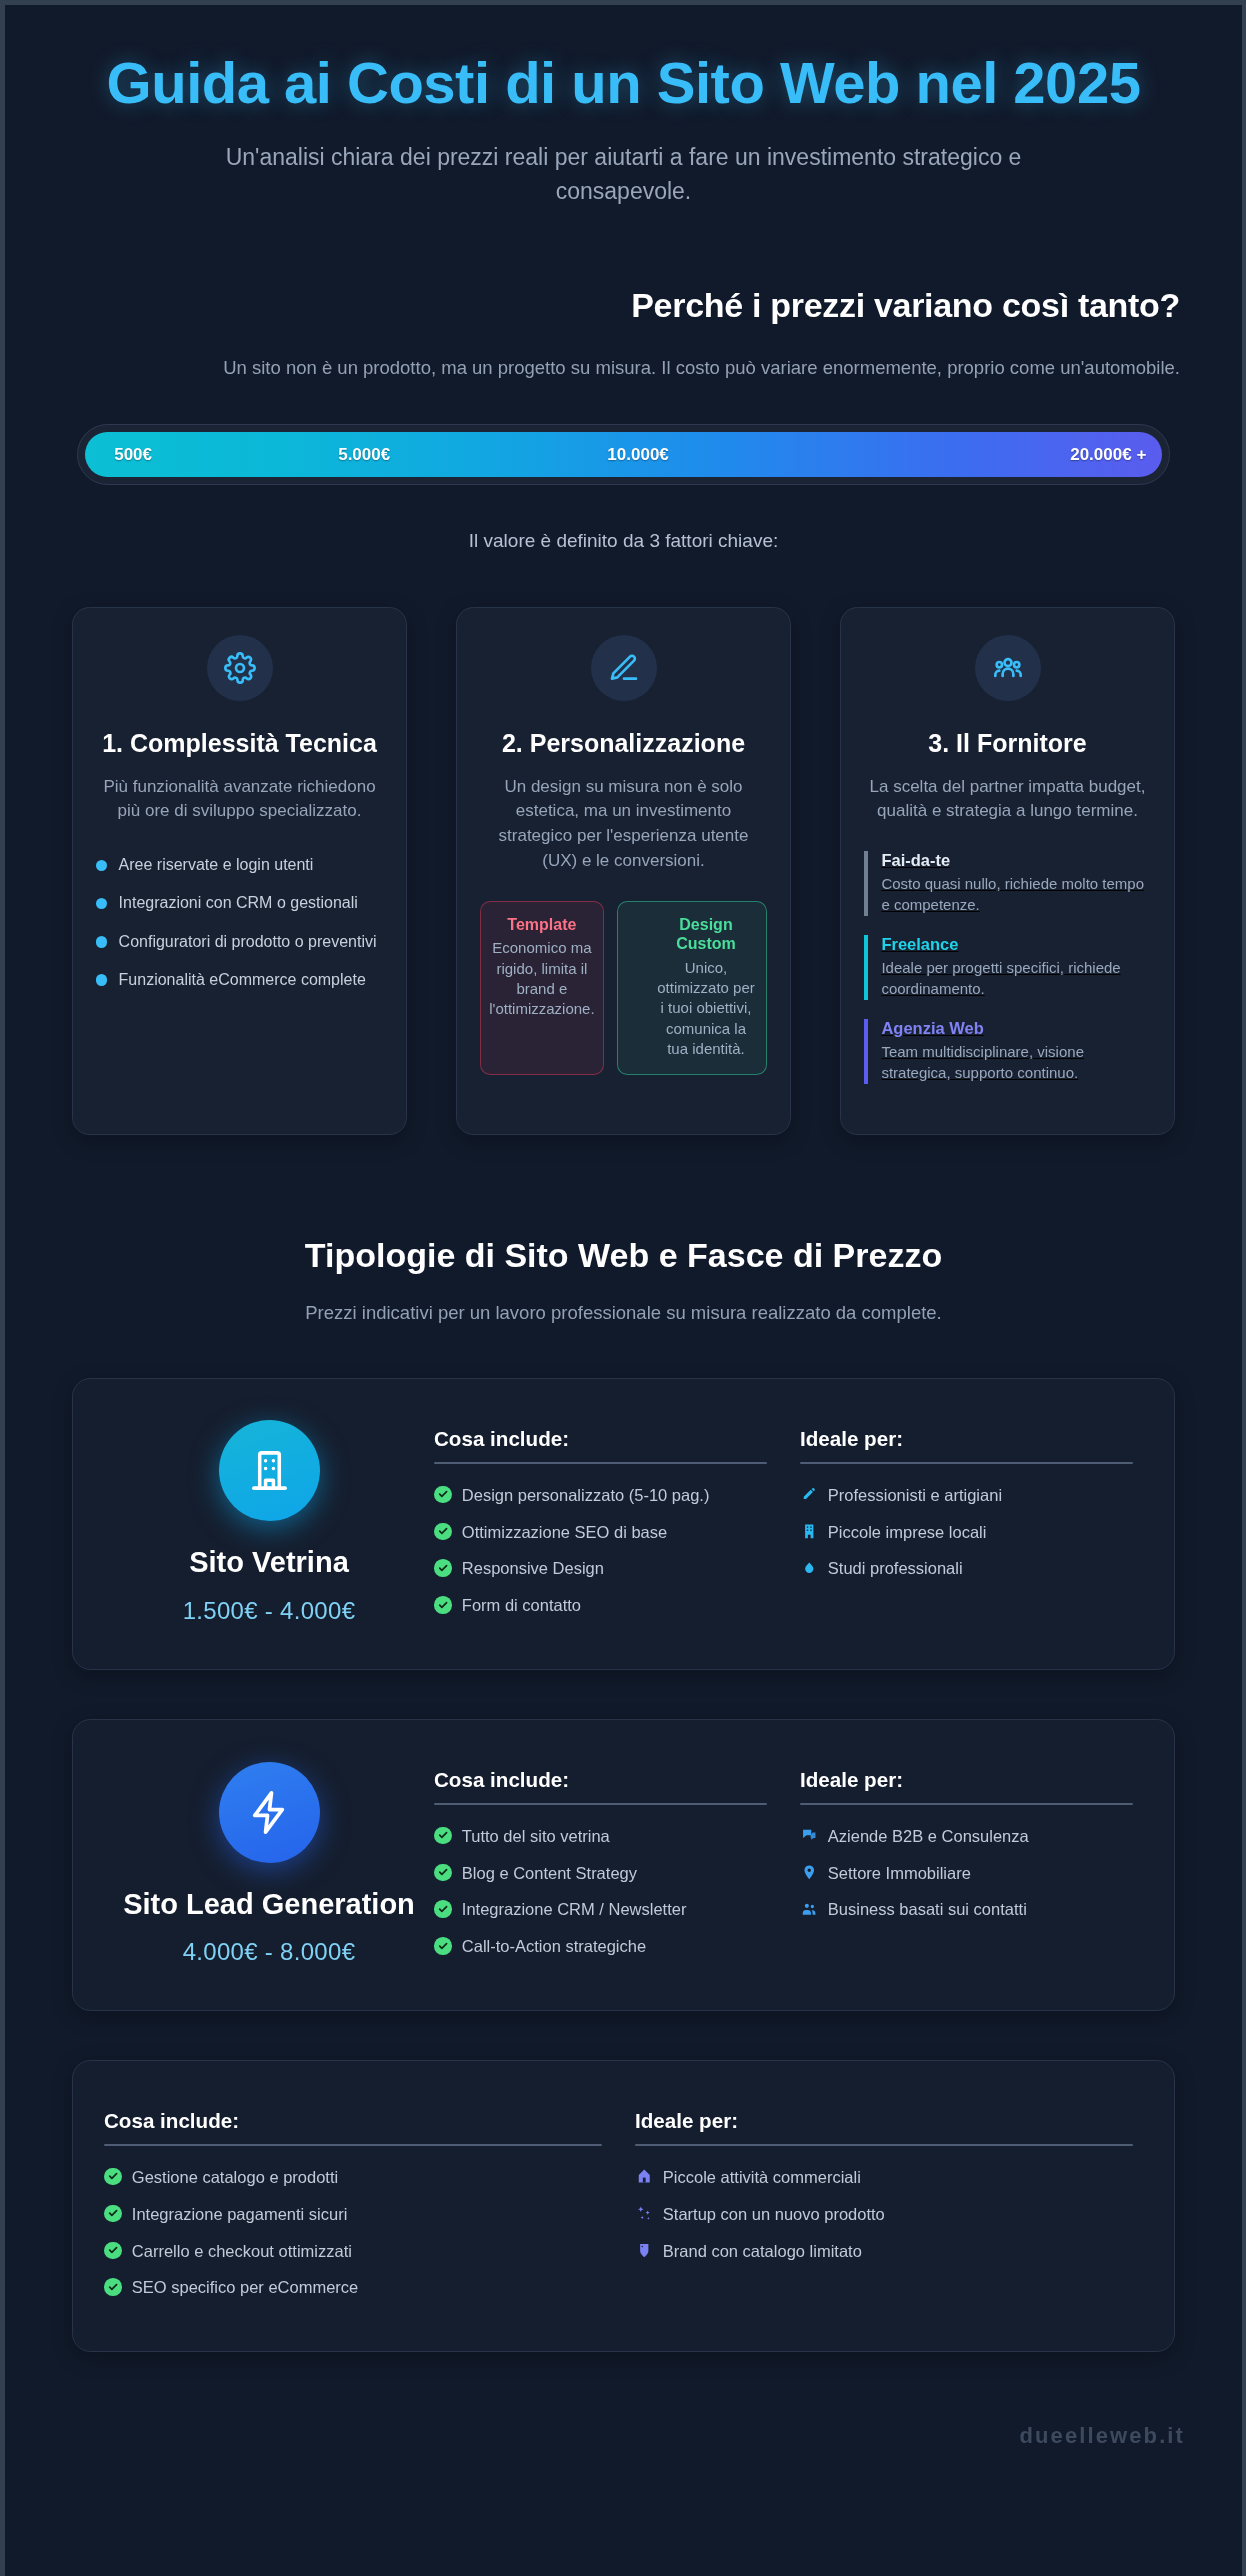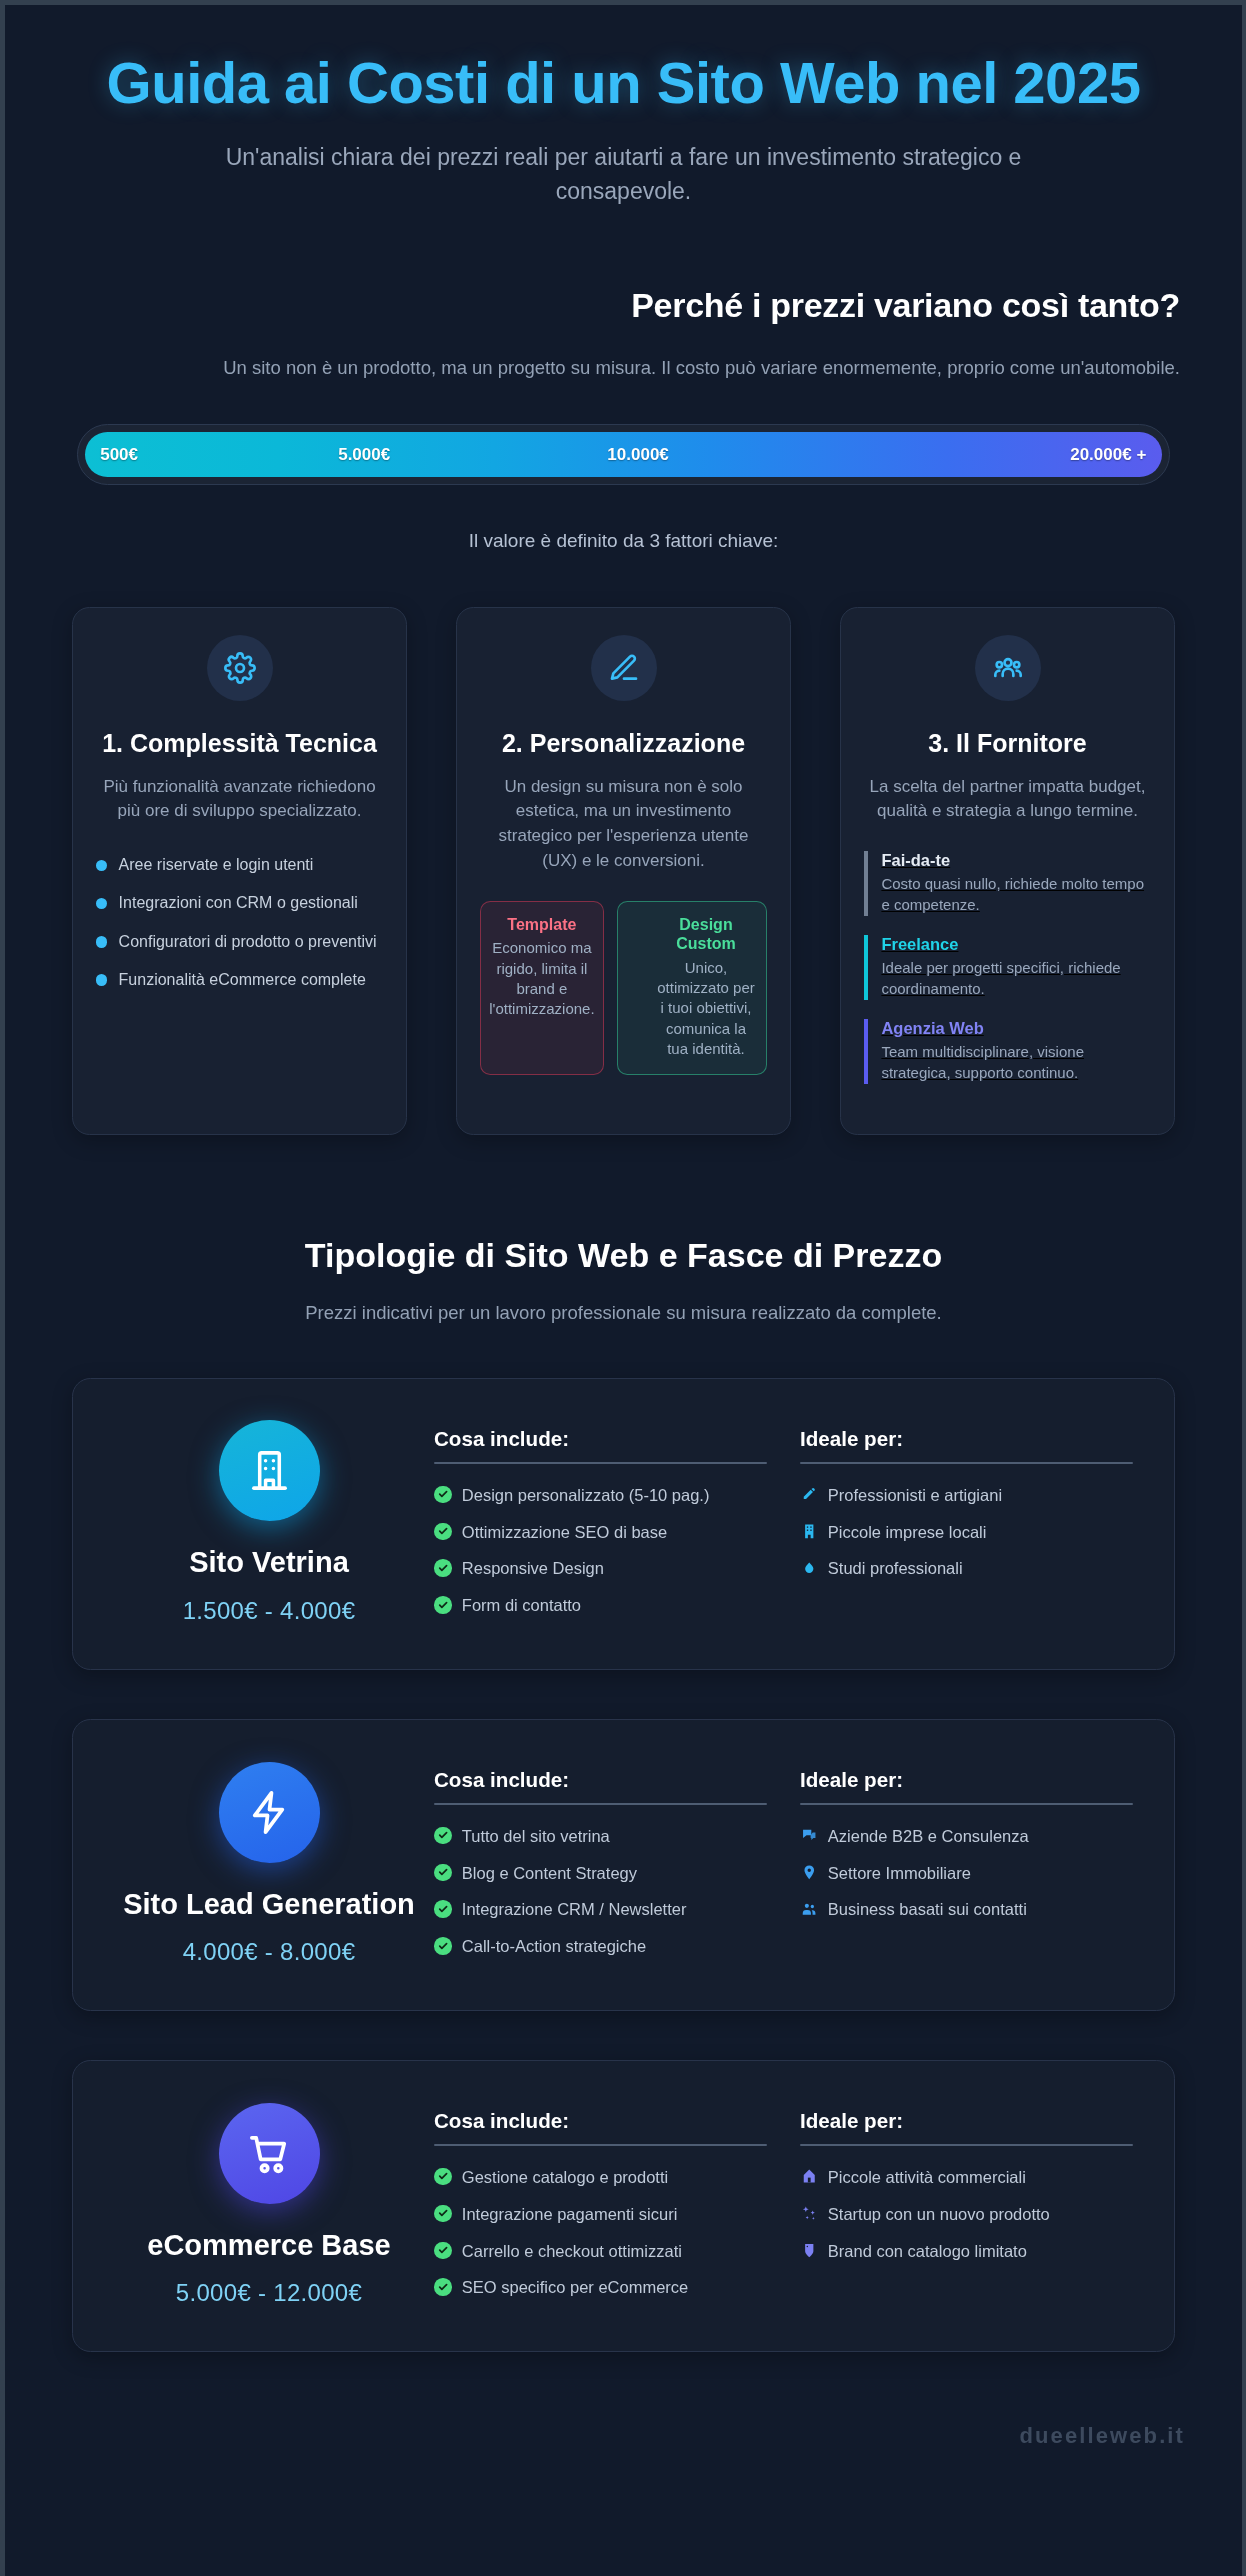--- a/index.html
+++ b/index.html
@@ -75,21 +75,21 @@
     align-items: center;
     padding: 0 13.4px;
   }
   .pricebar .tick {
     position: absolute;
     font-size: 17px;
     font-weight: bold;
     color: #ffffff;
     text-shadow: 0 0.5px 1.5px rgba(0,0,0,0.35);
   }
-  .pricebar .t0 { left: 15px; text-align: center; }
+  .pricebar .t0 { left: 29px; text-align: center; }
   .pricebar .t1 { left: 23.5%; }
   .pricebar .t2 { left: 48.5%; }
   .pricebar .t3 { right: 15.5px; }
 
   .factors-note {
     margin-top: 45px;
     text-align: center;
     font-size: 19px;
     color: #b6c2d4;
   }
@@ -522,31 +522,20 @@
                   </svg>
                 </span>
               <span>Business basati sui contatti</span>
             </li>
           </ul>
         </div>
       </div>
     </div>
 
     <div class="tier">
-      <div class="tier-left">
-        <div class="tier-badge badge-violet">
-          <svg viewBox="0 0 24 24" fill="none" stroke="#ffffff" stroke-width="1.9" stroke-linecap="round" stroke-linejoin="round">
-            <path d="M3 4h2.2l2.3 11h10l2-8H6.2"></path>
-            <circle cx="9.5" cy="19.5" r="1.6"></circle>
-            <circle cx="16.5" cy="19.5" r="1.6"></circle>
-          </svg>
-        </div>
-        <div class="tier-name">eCommerce Base</div>
-        <div class="tier-price">5.000€ - 12.000€</div>
-      </div>
       <div class="tier-cols">
         <div class="tcol">
           <h4>Cosa include:</h4>
           <div class="rule"></div>
           <ul class="tlist">
             <li>
               <span class="check">
                   <svg viewBox="0 0 24 24" fill="none" stroke="#0f2a17" stroke-width="4" stroke-linecap="round" stroke-linejoin="round">
                     <path d="M4 12l5 5L20 6"></path>
                   </svg>

